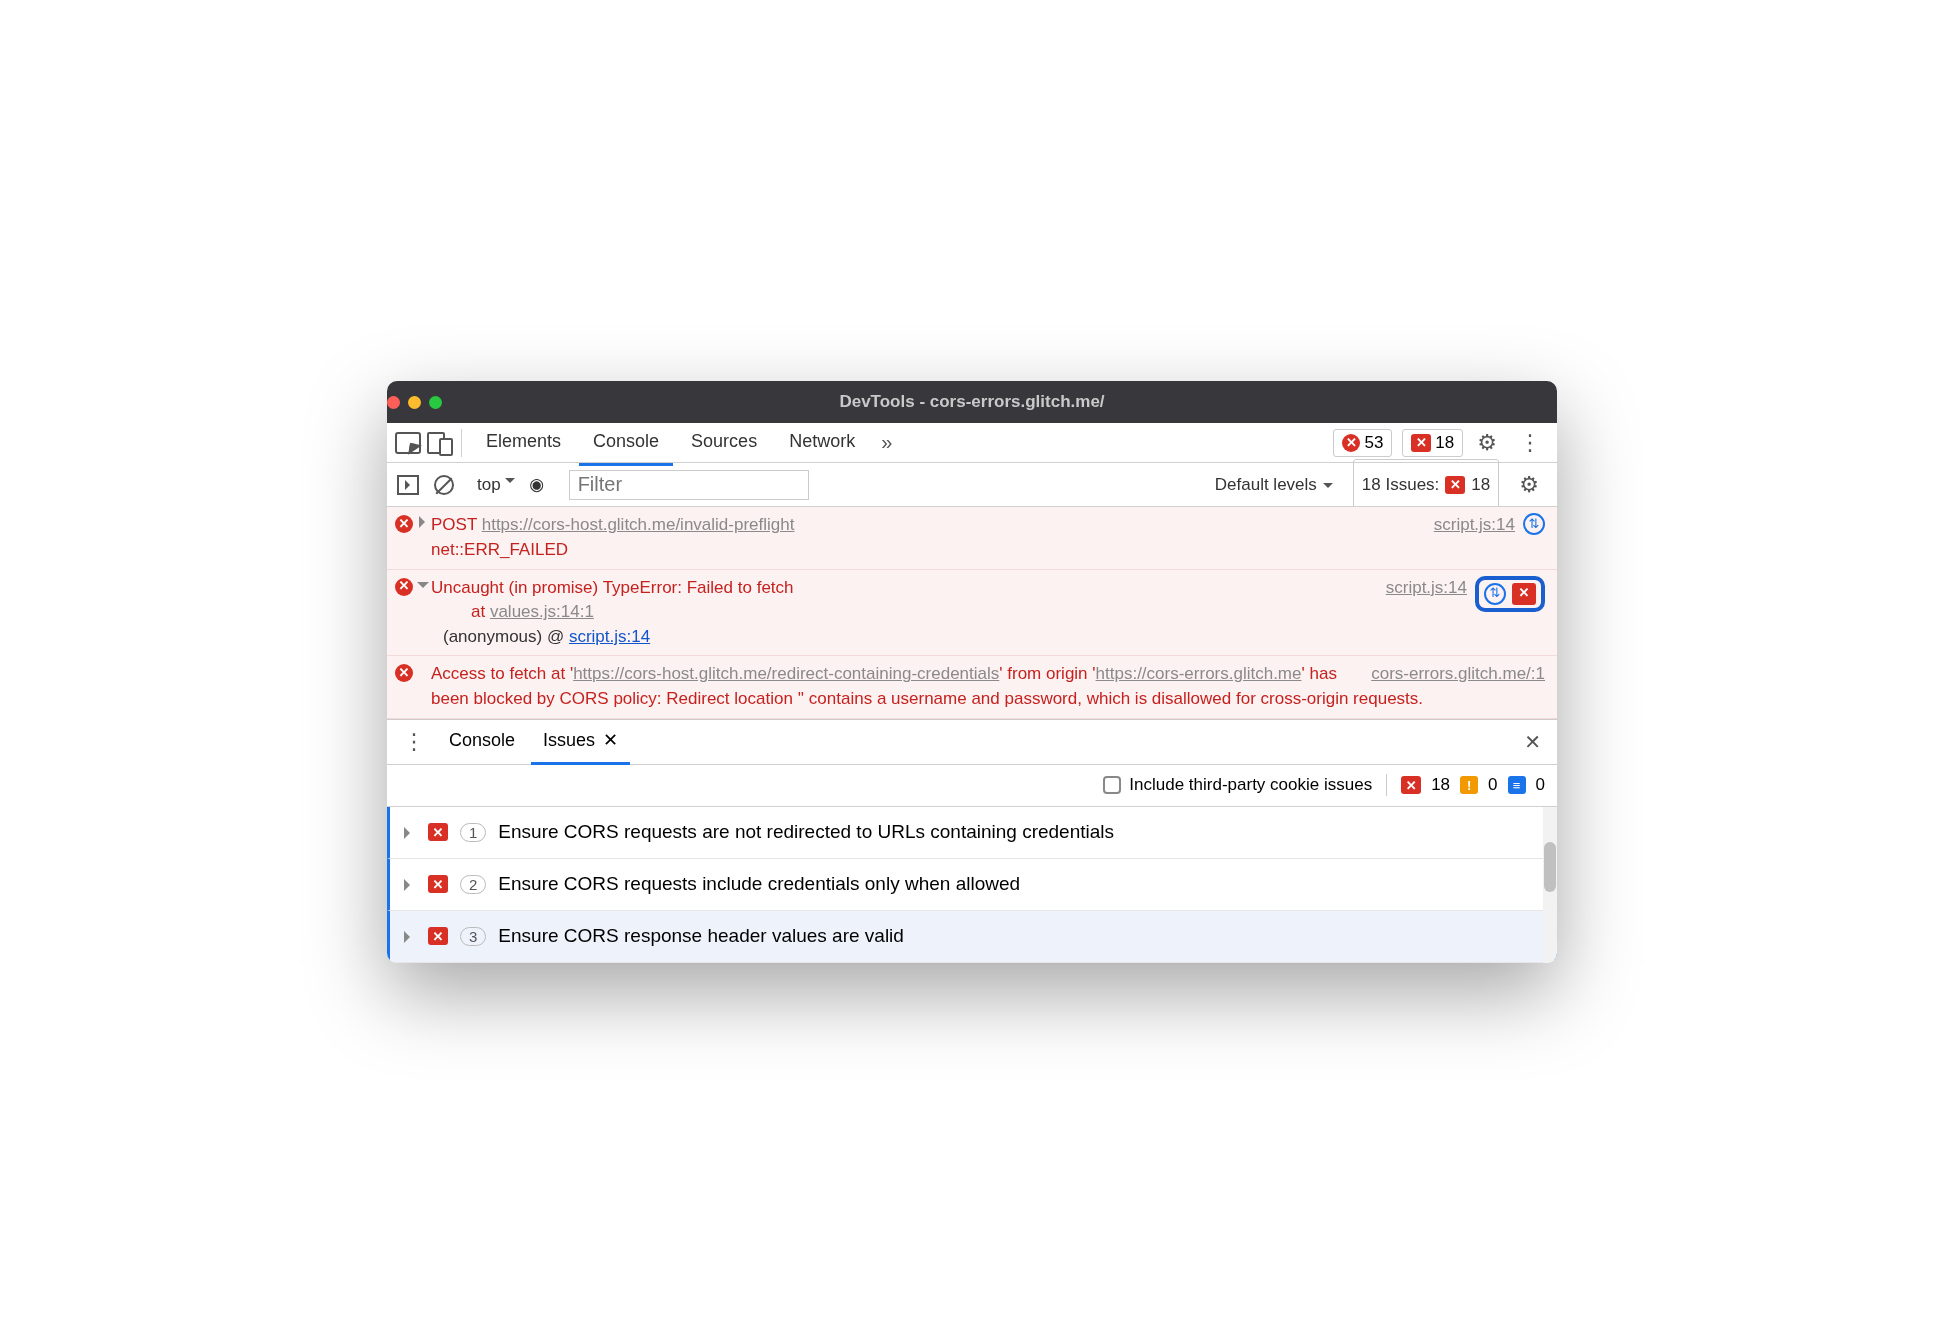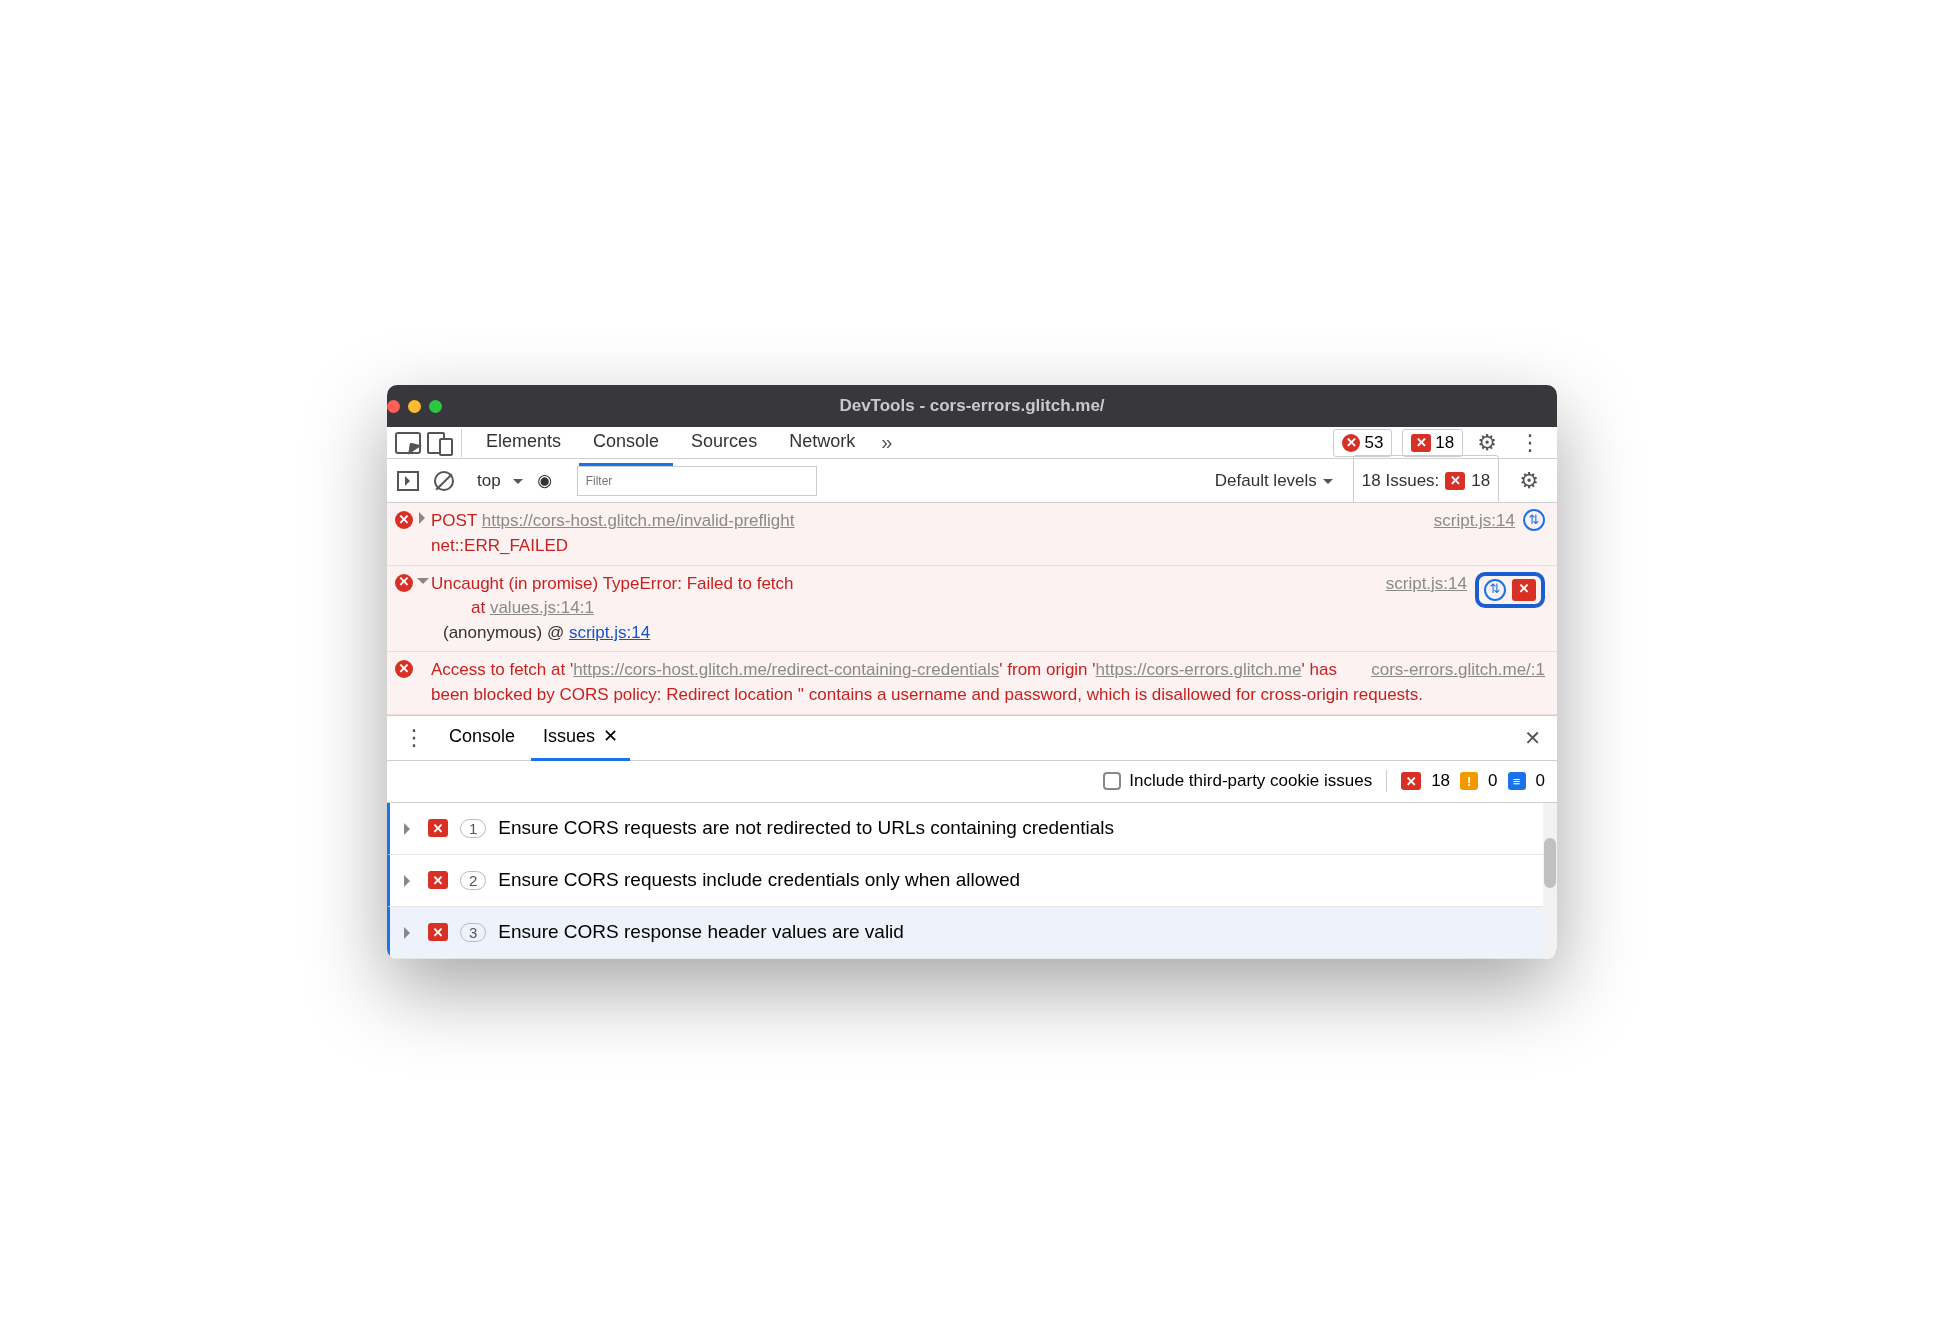--- a/index.html
+++ b/index.html
@@ -3,41 +3,41 @@
 <meta charset="utf-8">
 <style>
 * { box-sizing: border-box; margin: 0; padding: 0; font-family: -apple-system, BlinkMacSystemFont, "Segoe UI", sans-serif; }
 body { background: #fff; display:flex; align-items:center; justify-content:center; min-height:100vh;}
 .window { width: 1170px; background:#fff; border-radius: 10px; overflow:hidden; box-shadow: 0 30px 80px rgba(0,0,0,.35); }
 .titlebar { background:#38383c; height:42px; display:flex; align-items:center; padding:0 0; color:#c9c9c9; font-size:17px; font-weight:600; position:relative;}
 .traffic { display:flex; gap:8px; }
 .dot { width:13px; height:13px; border-radius:50%; }
 .dot.r{background:#ff5f57;} .dot.y{background:#febc2e;} .dot.g{background:#28c840;}
 .title-center{position:absolute; left:0; right:0; text-align:center; pointer-events:none;}
-.toolbar1 { display:flex; align-items:center; height:32px; border-bottom:1px solid #d0d0d0; padding:0 8px; gap:4px;}
+.toolbar1 { display:flex; align-items:center; height:40px; border-bottom:1px solid #d0d0d0; padding:0 8px; gap:4px;}
 .toolbar1 .divider{width:1px;height:28px;background:#d0d0d0;margin:0 6px;}
 .tab { padding:0 14px; font-size:18px; color:#333; height:46px; display:flex; align-items:center; border-bottom:3px solid transparent; cursor:pointer;}
 .tab.active{border-bottom-color:#1a73e8; font-weight:500;}
 .more-tabs{font-size:20px;color:#555;padding:0 8px;}
 .spacer{flex:1;}
 .badge-box{display:flex;align-items:center;gap:4px;border:1px solid #ccc;border-radius:3px;padding:3px 8px;font-size:17px;background:#fff;}
 .icon-err{display:inline-flex;width:18px;height:18px;background:#d93025;border-radius:50%;align-items:center;justify-content:center;color:#fff;font-size:13px;font-weight:bold;}
 .icon-issue{display:inline-flex;width:20px;height:18px;background:#d93025;border-radius:3px;position:relative;align-items:center;justify-content:center;color:#fff;font-size:13px;font-weight:bold;}
 .icon-issue::after{content:'';position:absolute;bottom:-4px;left:4px;border:4px solid transparent;border-top-color:#d93025;}
 .icon-warn{display:inline-flex;width:18px;height:18px;background:#f29900;border-radius:3px;align-items:center;justify-content:center;color:#fff;font-size:13px;font-weight:bold;}
 .icon-info{display:inline-flex;width:18px;height:18px;background:#1a73e8;border-radius:3px;align-items:center;justify-content:center;color:#fff;font-size:13px;font-weight:bold;position:relative;}
 .icon-info::after{content:'';position:absolute;bottom:-4px;left:4px;border:4px solid transparent;border-top-color:#1a73e8;}
 .gear{font-size:22px;color:#555;padding:0 10px;cursor:pointer;}
 .kebab{font-size:22px;color:#555;padding:0 8px;cursor:pointer;}
 .toolbar2{display:flex;align-items:center;height:44px;border-bottom:1px solid #d0d0d0;padding:0 8px;gap:10px;font-size:17px;color:#333;}
 .tb-btn{width:26px;height:26px;display:flex;align-items:center;justify-content:center;color:#555;cursor:pointer;}
-.context-select{display:flex;align-items:center;gap:12px;cursor:pointer;}
+.context-select{display:flex;align-items:flex-start;gap:4px;cursor:pointer;}
 .triangle-down{display:inline-block;width:0;height:0;border:5px solid transparent;border-top-color:#555;transform:translateY(3px);}
 .eye{width:24px;text-align:center;}
-.filter-input{border:1px solid #ccc;height:30px;width:240px;padding:0 8px;font-size:12px;color:#888;}
+.filter-input{border:1px solid #ccc;height:30px;width:240px;padding:0 8px;font-size:20px;color:#888;}
 .levels{display:flex;align-items:center;gap:6px;cursor:pointer;}
 .issues-count{display:flex;align-items:center;gap:6px;border:1px solid #ccc;border-radius:3px;padding:15px 8px;}
 .console-area{background:#fff;}
 .msg{display:flex;padding:6px 12px 6px 8px;font-family:Menlo,Monaco,monospace;font-size:17px;line-height:1.45;border-bottom:1px solid #f3d9d9;background:#fdf2f2;position:relative;}
 .msg .gutter{width:36px;flex-shrink:0;display:flex;align-items:flex-start;padding-top:2px;gap:4px;}
 .msg .body{flex:1;color:#c5221f;}
 .msg .body .link{color:#8a8a8a;text-decoration:underline;}
 .msg .body .blue-link{color:#1155cc;text-decoration:underline;}
 .msg .src{color:#8a8a8a;text-decoration:underline;margin-left:8px;white-space:nowrap;}
 .msg .right-icons{display:flex;align-items:flex-start;gap:6px;margin-left:8px;}

